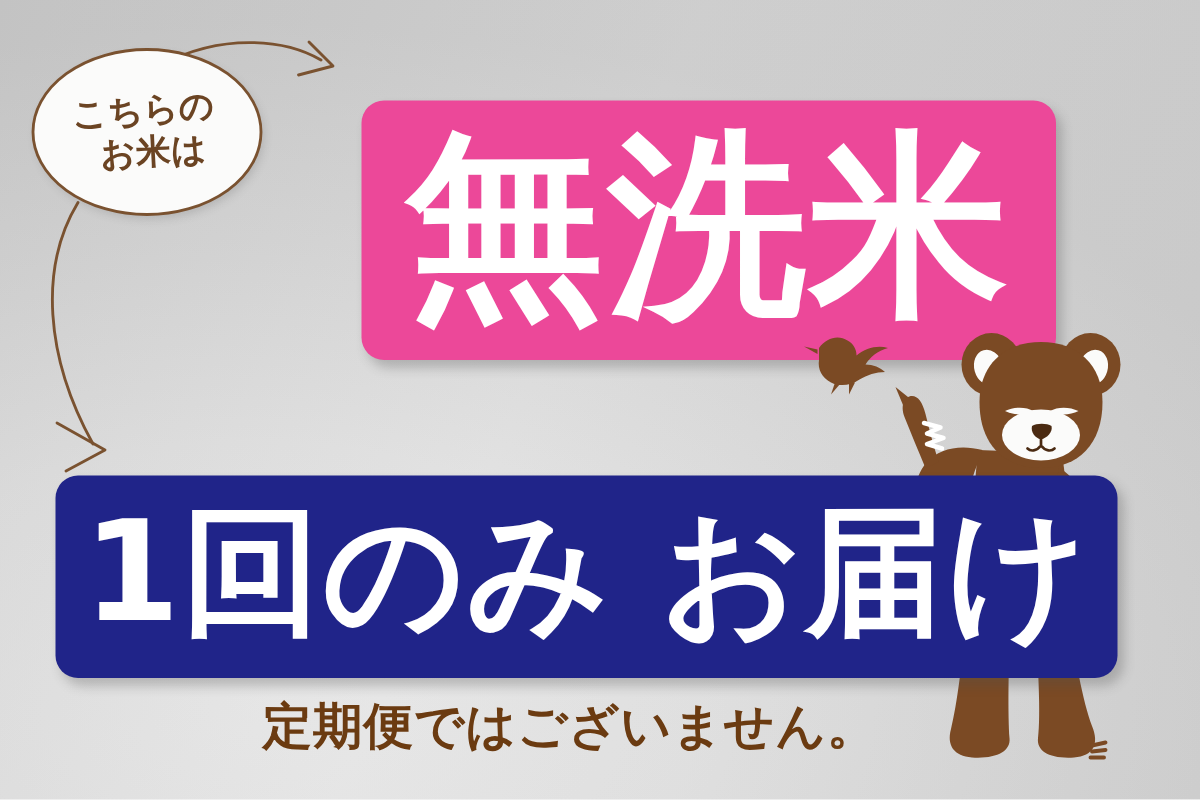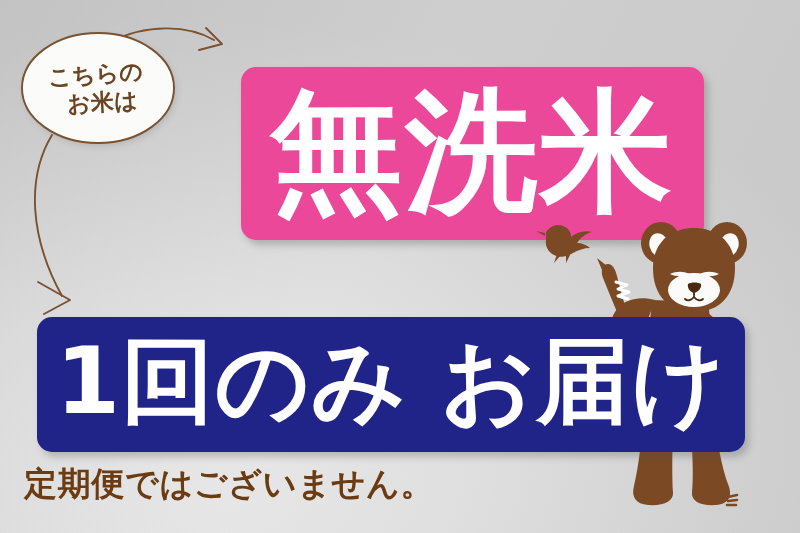--- a/index.html
+++ b/index.html
@@ -80,30 +80,29 @@
     transform: translateY(-3px);
     text-align: right;
   }
 
   
   #subtitle {
     position: absolute;
     left: 0;
     top: 462px;
     width: 760px;
-    text-align: left;
+    text-align: center;
     color: #6b3b11;
     font-family: "DejaVu Sans", "Liberation Sans", sans-serif;
     font-weight: 700;
     font-size: 33px;
     letter-spacing: 0.02em;
     white-space: nowrap;
     z-index: 14;
     user-select: none;
-    padding-left: 24px;
   }
 
   
   #bubble {
     position: absolute;
     left: 22px;
     top: 33px;
     width: 152px;
     height: 110px;
     z-index: 9;

